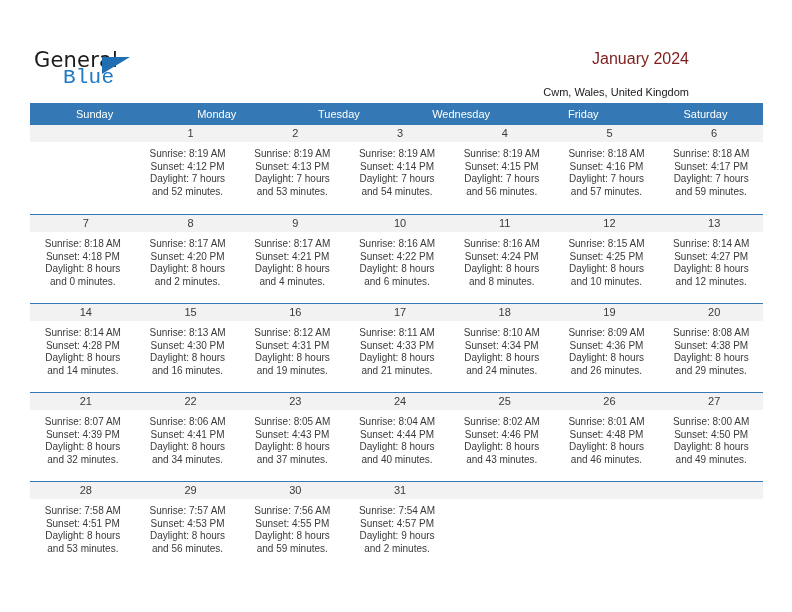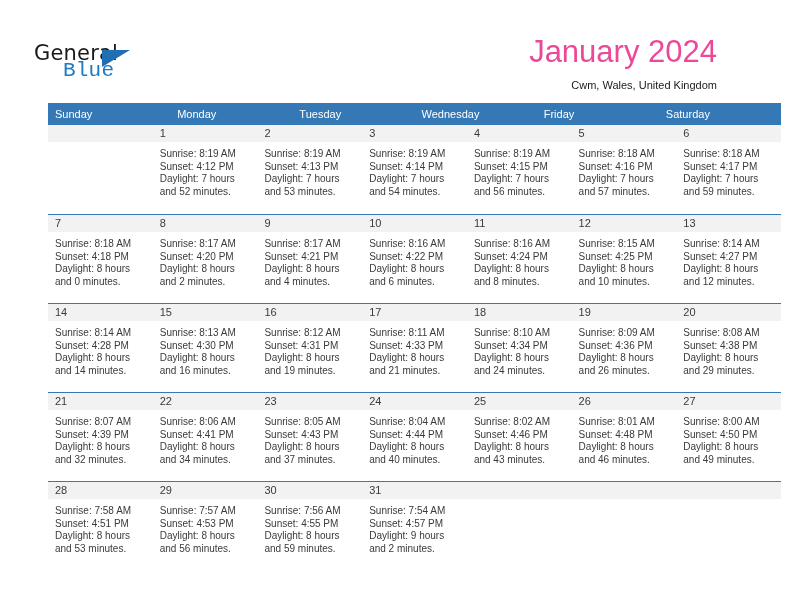--- a/index.html
+++ b/index.html
@@ -18,24 +18,23 @@
     position: relative;
     width: 792px;
     height: 612px;
     box-sizing: border-box;
   }
 
   
   .masthead {
     position: absolute;
     left: 0;
-    top: 5px;
+    top: 12px;
     width: 727px;
     height: 100px;
-    padding-left: 28px;
   }
   .brand {
     position: absolute;
     left: 34px;
     top: 36px;
     width: 230px;
     height: 50px;
   }
   .brand-general {
     position: absolute;
@@ -67,41 +66,42 @@
     border-bottom: 17px solid transparent;
   }
 
   .title-block {
     position: absolute;
     right: 38px;
     top: 32px;
     text-align: right;
   }
   .cal-title {
-    font-size: 31px;
+    font-size: 16px;
     font-weight: 400;
-    color: #ec4899;
+    color: #7f1d1d;
     line-height: 30px;
     white-space: nowrap;
   }
   .cal-subtitle {
     margin-top: 10px;
     font-size: 11px;
     font-weight: 400;
     color: #1a1a1a;
     line-height: 16px;
     white-space: nowrap;
   }
 
   
   .calendar {
     position: absolute;
-    left: 48px;
+    left: 30px;
     top: 103px;
     width: 733px;
+    text-align: center;
   }
   .weekday-row {
     display: flex;
     background: #3479b5;
     height: 22px;
   }
   .weekday {
     flex: 1 1 0;
     color: #ffffff;
     font-size: 11px;

